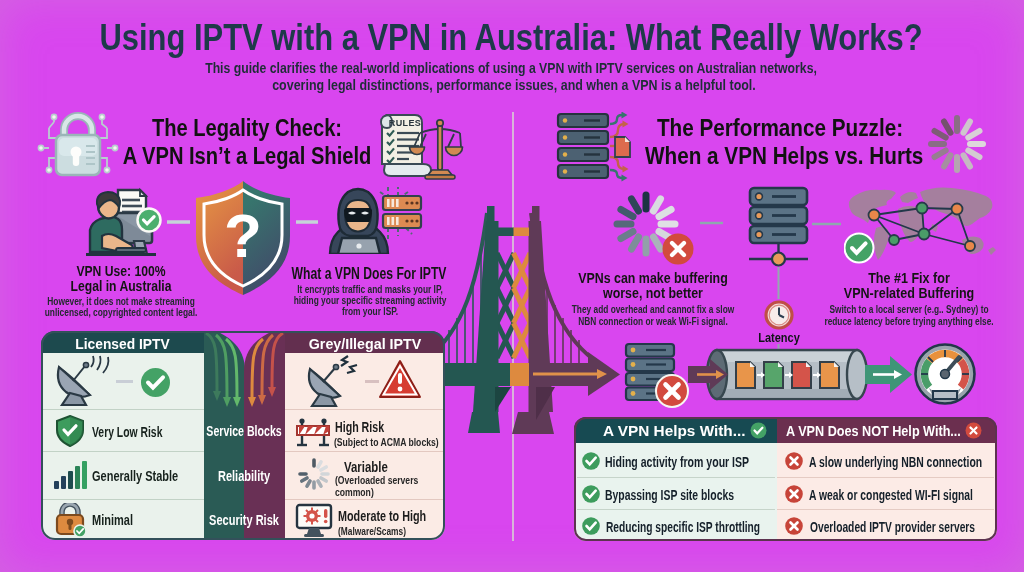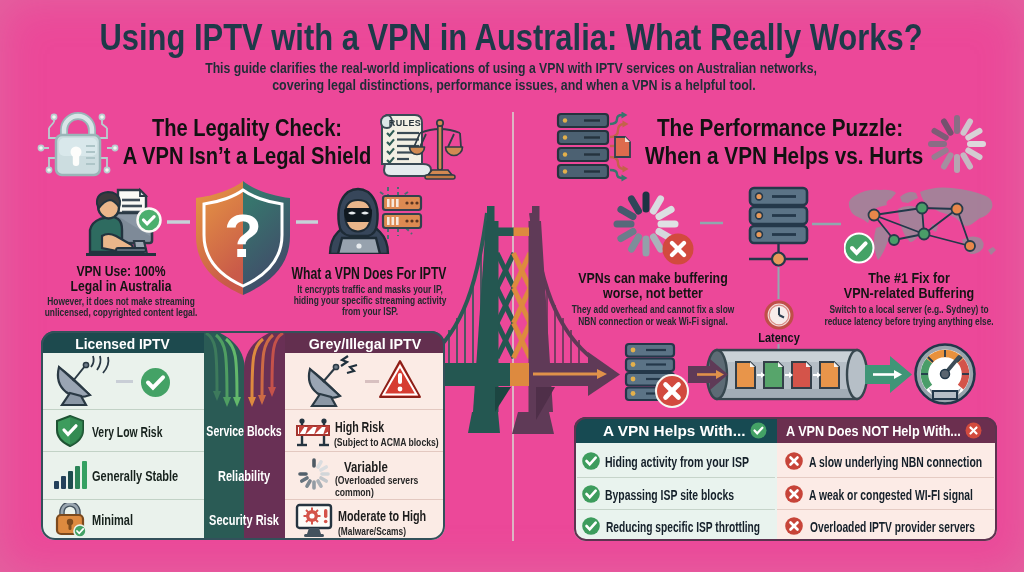--- a/index.html
+++ b/index.html
@@ -1,16 +1,16 @@
 <!DOCTYPE html>
 <html><head>
 <meta charset="utf-8">
 <style>
 html,body{margin:0;padding:0;}
-#page{position:relative;width:1024px;height:572px;background:#ec4899;box-shadow:inset 0 0 45px rgba(195,193,185,0.25);font-family:"Liberation Sans",sans-serif;overflow:hidden;}
+#page{position:relative;width:1024px;height:572px;background:#d946ef;box-shadow:inset 0 0 45px rgba(195,193,185,0.25);font-family:"Liberation Sans",sans-serif;overflow:hidden;}
 .abs{position:absolute;}
 .txc{position:absolute;font-weight:bold;white-space:nowrap;text-align:center;transform-origin:50% 50%;}
 .txl{position:absolute;font-weight:bold;white-space:nowrap;transform-origin:0 50%;}
 .sechead{font-weight:bold;color:#121212;font-size:23px;line-height:28px;}
 .bhead{font-weight:bold;color:#141414;font-size:15.5px;line-height:15px;}
 .btext{font-weight:bold;color:#23292e;font-size:11.8px;line-height:11px;}
 .white{color:#fff;}
 </style>
 </head>
 <body>

